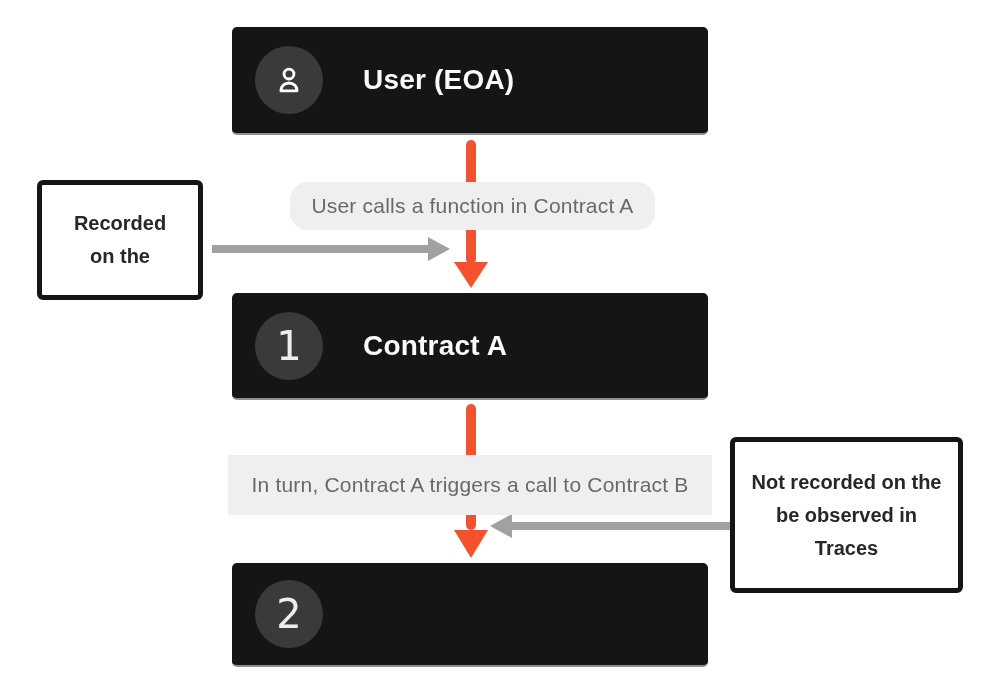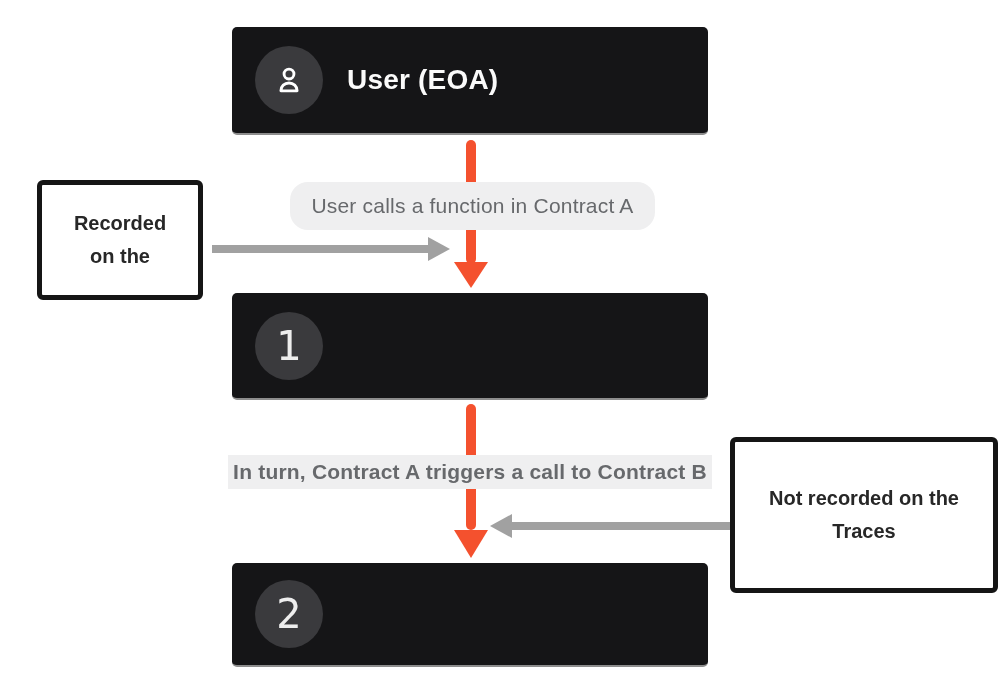--- a/index.html
+++ b/index.html
@@ -18,21 +18,21 @@
   html,body{margin:0;padding:0;background:var(--canvas-bg);}
   .canvas{
     position:relative;width:1000px;height:698px;background:var(--canvas-bg);
     font-family:"Liberation Sans","DejaVu Sans",sans-serif;overflow:hidden;
   }
   
   .node{
     position:absolute;left:232px;width:476px;height:108px;
     background:var(--node-bg);border-radius:5px;
     border-bottom:2px solid var(--node-bottom-line);
-    display:flex;align-items:center;box-sizing:border-box;
+    display:flex;align-items:center;box-sizing:border-box;gap:16px;
   }
   .node-badge{
     width:68px;height:68px;border-radius:50%;background:var(--node-circle-bg);
     margin-left:23px;flex:0 0 auto;
     display:flex;align-items:center;justify-content:center;
   }
   .node-badge .num{
     color:#ededed;font-size:40px;font-weight:400;line-height:1;
     font-family:"DejaVu Sans",sans-serif;
   }
@@ -64,31 +64,31 @@
   .g-head{position:absolute;width:0;height:0;border-top:12px solid transparent;border-bottom:12px solid transparent;}
   #g-head-left{left:428px;top:237px;border-left:22px solid var(--arrow-gray);}
   #g-head-right{left:490px;top:514px;border-right:22px solid var(--arrow-gray);}
   
   .edge-label{
     position:absolute;background:var(--label-bg);color:var(--label-text);
     display:flex;align-items:center;justify-content:center;
     font-size:21px;letter-spacing:.2px;
   }
   #edge-label-1{left:290px;top:182px;width:365px;height:48px;border-radius:18px;}
-  #edge-label-2{left:228px;top:455px;width:484px;height:34px;font-weight:bold;}
+  #edge-label-2{left:228px;top:455px;width:484px;height:60px;}
   
   .annotation{
     position:absolute;background:#ffffff;border:5px solid var(--annotation-border);
     border-radius:6px;box-sizing:border-box;
     display:flex;flex-direction:column;align-items:center;justify-content:center;
     text-align:center;color:var(--annotation-text);font-weight:bold;font-size:20px;
   }
   .annotation .ln{line-height:33px;}
   #annotation-left{left:37px;top:180px;width:166px;height:120px;}
-  #annotation-right{left:730px;top:437px;width:268px;height:156px;}
+  #annotation-right{left:730px;top:437px;width:233px;height:156px;}
   
   .person-svg{display:block;}
 </style>
 </head>
 <body>
 
 <div class="canvas">
 
   <div class="o-shaft" id="o-shaft-1"></div>
   <div class="o-head" id="o-head-1"></div>
@@ -114,26 +114,28 @@
 
   <div class="annotation" id="annotation-left">
     <div class="ln">Recorded</div>
     <div class="ln">on the</div>
   </div>
 
   <div class="node" id="node-contract-a">
     <div class="node-badge">
       <span class="num">1</span>
     </div>
+    <div class="node-title">Contract A</div>
   </div>
 
   <div class="edge-label" id="edge-label-2">In turn, Contract A triggers a call to Contract B</div>
 
   <div class="annotation" id="annotation-right">
     <div class="ln">Not recorded on the</div>
+    <div class="ln">be observed in</div>
     <div class="ln">Traces</div>
   </div>
 
   <div class="node" id="node-contract-b">
     <div class="node-badge">
       <span class="num">2</span>
     </div>
   </div>
 
 </div>

